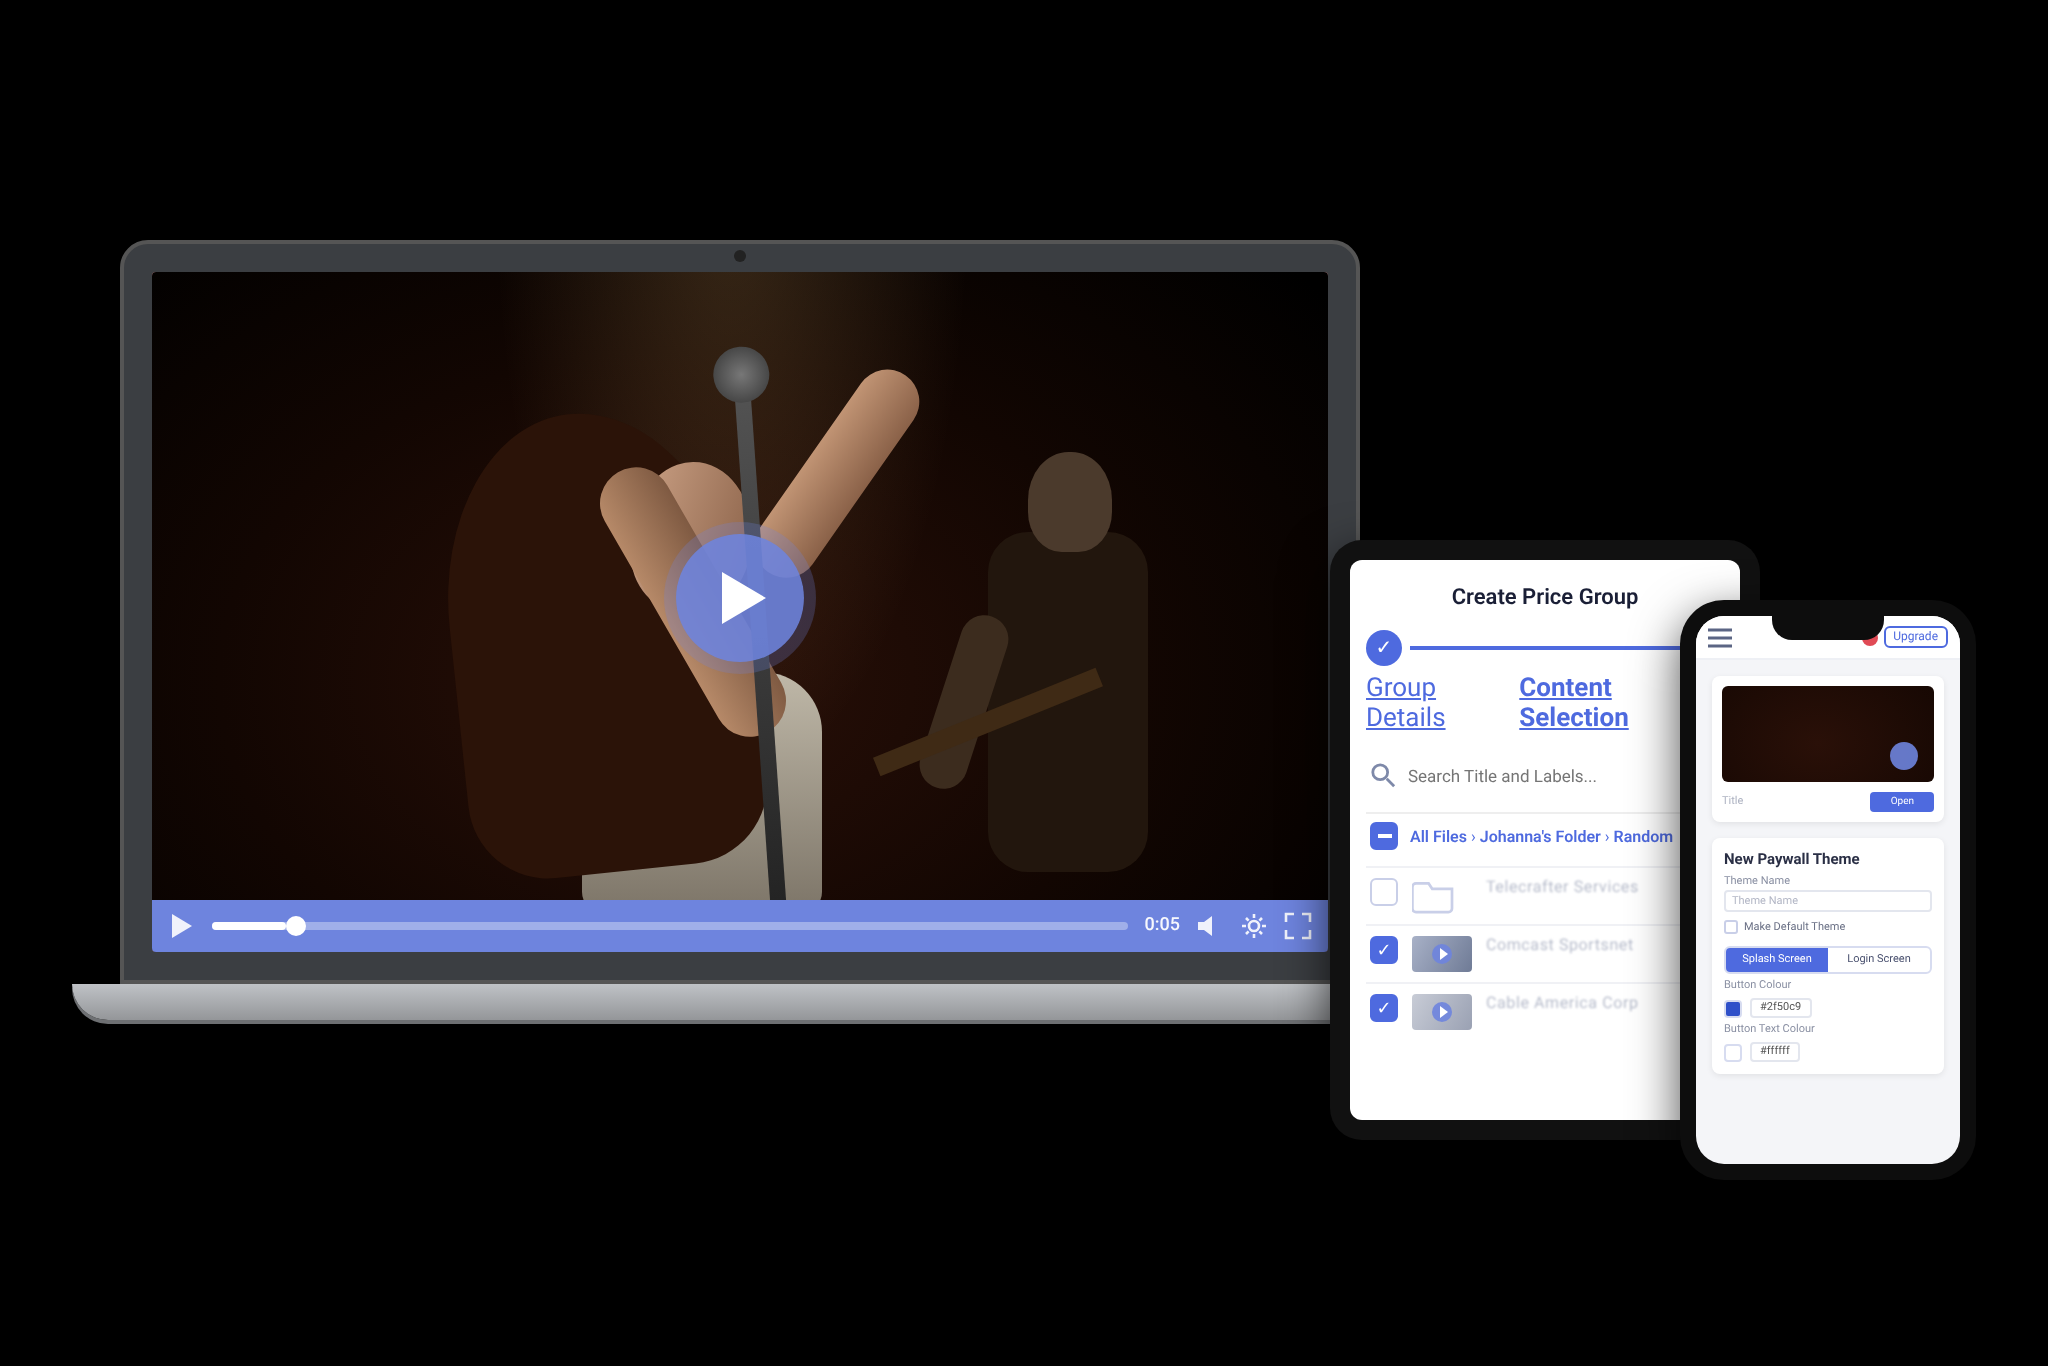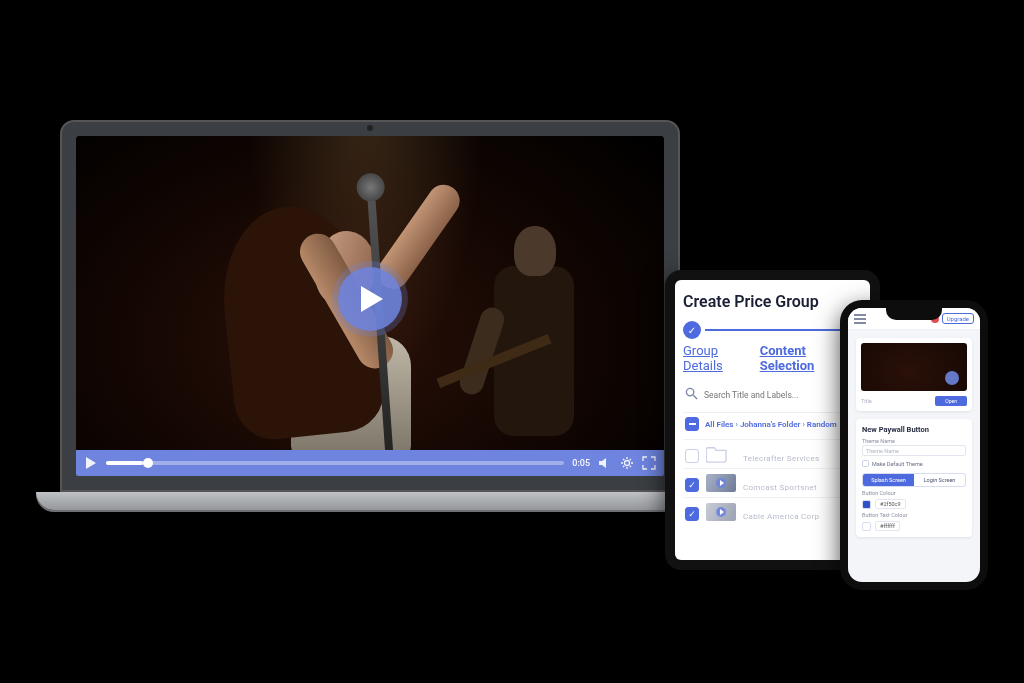--- a/index.html
+++ b/index.html
@@ -63,38 +63,38 @@
 .vcontrols .progress { flex:1; height:4px; background:rgba(255,255,255,.35); border-radius:2px; position:relative; }
 .vcontrols .progress .fill { position:absolute; left:0; top:0; bottom:0; width:8%; background:#fff; border-radius:2px; }
 .vcontrols .knob { position:absolute; left:8%; top:-3px; width:10px; height:10px; background:#fff; border-radius:50%; }
 .time { opacity:.95; font-weight:500; }
 .vicon { width:14px; height:14px; opacity:.9; }
 
 
 .tablet { position:absolute; left:665px; top:270px; width:215px; height:300px;
   background:#111; border-radius:16px; padding:10px; box-shadow:0 8px 24px rgba(0,0,0,.7); }
 .tablet-screen { background:#fff; width:100%; height:100%; border-radius:6px; overflow:hidden; padding:12px 8px 0; }
-.tablet h2 { font-size:16px; font-weight:600; color:#1a1f36; text-align:left; margin-bottom:10px; }
+.tablet h2 { font-size:11px; font-weight:600; color:#1a1f36; text-align:center; margin-bottom:10px; }
 .stepper { display:flex; align-items:center; gap:4px; margin-bottom:4px; }
 .step-dot { width:18px; height:18px; border-radius:50%; background:#4e6adf; display:flex; align-items:center; justify-content:center; }
 .step-dot.done::after{content:"✓"; color:#fff; font-size:10px;}
 .step-dot.num{ color:#fff; font-size:10px; }
 .step-line { flex:1; height:2px; background:#4e6adf; }
 .step-labels { display:flex; justify-content:space-between; font-size:13px; color:#4e6adf; margin-bottom:10px;text-decoration:underline; }
 .step-labels span:last-child { font-weight:700; }
 .tsearch { display:flex; align-items:flex-end; gap:6px; padding:4px 2px; margin-bottom:8px; }
 .tsearch input { border:none; outline:none; font-size:8.5px; flex:1; color:#999; }
 .crumbs-row { display:flex; align-items:center; gap:6px; padding:4px 2px 8px; border-top:1px solid #eee; }
 .crumbs { font-size:8px; color:#4e6adf; font-weight:600; }
 .crumbs .sep { color:#4e6adf; margin:0 2px; font-weight:400; }
 .cbox { width:14px; height:14px; border-radius:3px; border:1.5px solid #c9cfe8; background:#fff; flex:none; display:flex; align-items:center; justify-content:center;}
 .cbox.ind { background:#4e6adf; border-color:#4e6adf; }
 .cbox.ind::after{content:""; width:7px; height:2px; background:#fff;}
 .cbox.chk { background:#4e6adf; border-color:#4e6adf; color:#fff; font-size:9px; }
-.trow { display:flex; align-items:flex-end; gap:7px; padding:5px 2px; border-top:1px solid #f0f1f5; }
+.trow { display:flex; align-items:flex-start; gap:7px; padding:5px 2px; border-top:1px solid #f0f1f5; }
 .thumb { width:30px; height:18px; background:#e3e6ee; border-radius:2px; position:relative; flex:none; }
 .thumb.folder { background:none; }
 .thumb.folder svg{width:22px; height:18px;}
 .thumb.vid::after{content:""; position:absolute; left:50%; top:50%; width:10px; height:10px; margin:-5px 0 0 -5px; background:rgba(110,132,222,.9); border-radius:50%;}
 .thumb.vid::before{content:""; position:absolute; left:50%; top:50%; margin:-3px 0 0 -1px; border-left:4px solid #fff; border-top:3px solid transparent; border-bottom:3px solid transparent; z-index:1;}
 .tlabel { font-size:8px; color:#b7bccb; filter:blur(.6px); letter-spacing:.3px; }
 
 
 .phone { position:absolute; left:840px; top:300px; width:148px; height:290px;
   background:#0d0d0d; border-radius:22px; padding:8px; box-shadow:0 8px 24px rgba(0,0,0,.7); }
@@ -243,21 +243,21 @@
 
     <div class="p-card">
       <div class="p-preview"></div>
       <div class="p-row">
         <div class="t">Title</div>
         <div class="btn">Open</div>
       </div>
     </div>
 
     <div class="p-section">
-      <h4>New Paywall Button</h4>
+      <h4>New Paywall Theme</h4>
       <div class="p-label">Theme Name</div>
       <div class="p-input">Theme Name</div>
       <div class="p-check">
         <div class="bx"></div>
           <span>Make Default Theme</span>
       </div>
       <div class="seg">
         <div class="on">Splash Screen</div>
         <div>Login Screen</div>
       </div>

